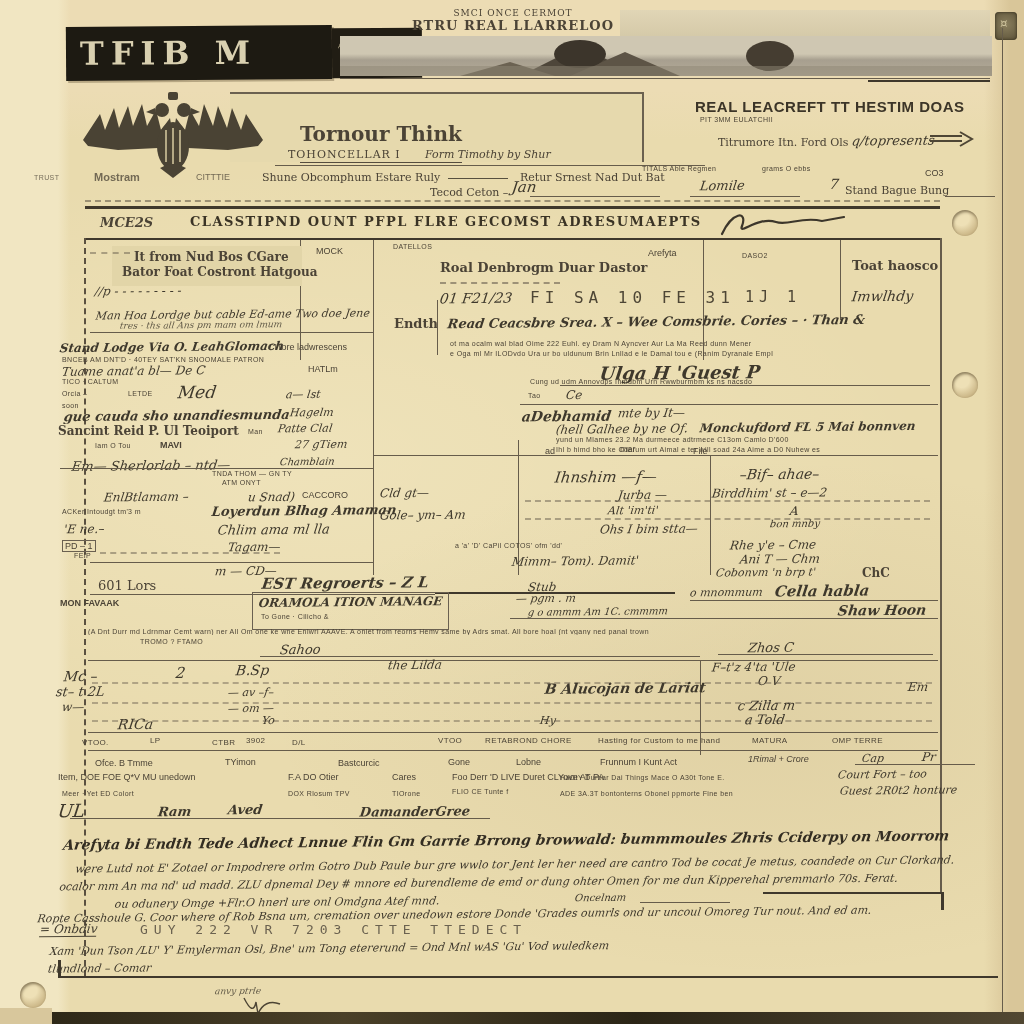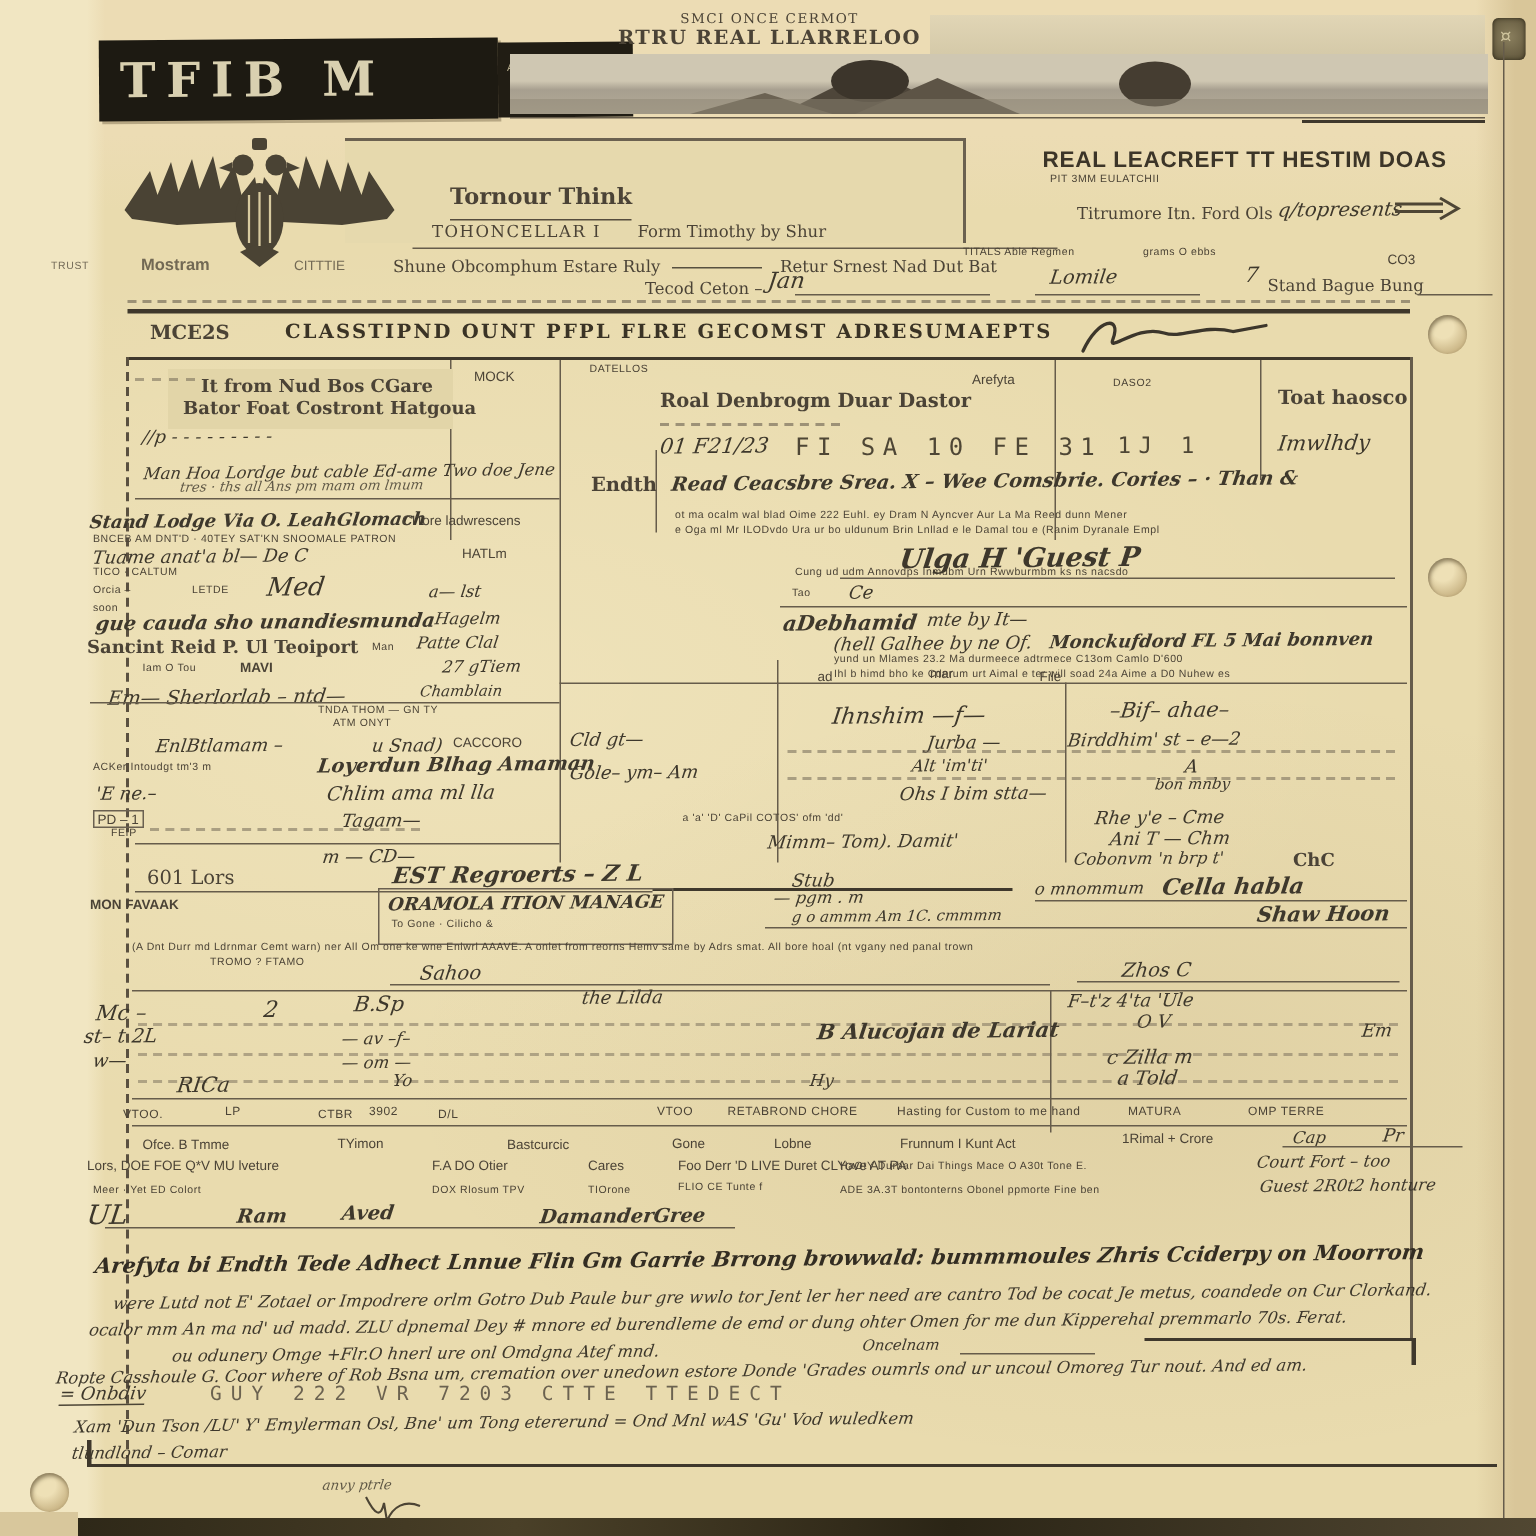--- a/index.html
+++ b/index.html
@@ -11,21 +11,21 @@
       linear-gradient(90deg,#f1e6c2 0 58px,rgba(241,230,194,0) 70px),
       linear-gradient(270deg,#d9c699 0 14px,rgba(217,198,153,0) 40px),
       linear-gradient(180deg,#ecdcb4 0 90px,rgba(236,220,180,0) 140px),
       radial-gradient(620px 300px at 30% 45%,rgba(255,248,220,.25),rgba(0,0,0,0)),
       radial-gradient(500px 260px at 75% 70%,rgba(120,95,55,.08),rgba(0,0,0,0)),
       #e9dbae;}
   .abs{position:absolute}
   .t{color:#4b4336}
   .serif{font-family:"DejaVu Serif",serif}
   .b{font-weight:bold}
-  .i{}
+  .i{font-style:italic}
   .tiny{font-size:7px;letter-spacing:.4px}
   .sm{font-size:9px}
   .md{font-size:11px}
   .caps{text-transform:uppercase}
   .fade{opacity:.75}
   .hw{font-family:"DejaVu Serif",serif;font-style:italic;color:#3e382c;
       transform:skewX(-8deg) rotate(-.6deg);display:inline-block;white-space:nowrap}
   .hr{position:absolute;background:#665c4b;height:1px}
   .hr2{position:absolute;background:#3f382c;height:2px}
   .vr{position:absolute;background:#665c4b;width:1px}
@@ -90,21 +90,21 @@
       <rect x="90" y="4" width="10" height="8" rx="2"></rect>
       <polygon points="82,80 95,90 108,80 95,74"></polygon>
     </g>
     <g stroke="#d8cba0" stroke-width="1.5">
       <line x1="88" y1="42" x2="88" y2="74"></line>
         <line x1="95" y1="40" x2="95" y2="76"></line>
         <line x1="102" y1="42" x2="102" y2="74"></line>
     </g>
   </svg>
 
-  <span class="abs serif b t" style="left:300px;top:122px;font-size:15px;border-bottom:1px solid #554c3d;padding-bottom:6px">Tornour Think</span>
+  <span class="abs serif b t" style="left:300px;top:122px;font-size:20px;border-bottom:1px solid #554c3d;padding-bottom:16px">Tornour Think</span>
   <span class="abs serif t caps" style="left:288px;top:148px;font-size:11px;letter-spacing:1px">TOHONCELLAR I</span>
   <span class="abs serif i t" style="left:425px;top:148px;font-size:11px">Form Timothy by Shur</span>
   <div class="hr" style="left:275px;top:165px;width:430px"></div>
 
   <span class="abs b t" style="left:695px;top:98px;font-size:15px;letter-spacing:.5px;color:#3c3528">REAL LEACREFT TT HESTIM DOAS</span>
   <span class="abs tiny t" style="left:700px;top:116px">PIT 3MM EULATCHII</span>
   <span class="abs serif t" style="left:718px;top:136px;font-size:11px">Titrumore Itn. Ford Ols</span>
   <span class="abs hw" style="left:852px;top:133px;font-size:13px">q/topresents</span>
   <svg class="abs" style="left:928px;top:131px" width="46" height="16" viewBox="0 0 46 16">
     <g stroke="#4e4635" stroke-width="2" fill="none">
@@ -319,21 +319,21 @@
   <span class="abs sm t" style="left:95px;top:758px">Ofce. B Tmme</span>
   <span class="abs sm t" style="left:225px;top:757px">TYimon</span>
   <span class="abs sm t" style="left:338px;top:758px">Bastcurcic</span>
   <span class="abs sm t" style="left:448px;top:757px">Gone</span>
   <span class="abs sm t" style="left:516px;top:757px">Lobne</span>
   <span class="abs sm t" style="left:600px;top:757px">Frunnum I Kunt Act</span>
   <span class="abs sm i t" style="left:748px;top:754px">1Rimal + Crore</span>
   <span class="abs hw" style="left:862px;top:752px;font-size:11px">Cap</span>
   <span class="abs hw" style="left:922px;top:750px;font-size:12px">Pr</span>
   <div class="hr" style="left:855px;top:764px;width:120px"></div>
-  <span class="abs sm t nw" style="left:58px;top:772px">Lors, DOE FOE Q*V MU lveture</span>
+  <span class="abs sm t nw" style="left:58px;top:772px">Item, DOE FOE Q*V MU unedown</span>
   <span class="abs sm t" style="left:288px;top:772px">F.A DO Otier</span>
   <span class="abs sm t" style="left:392px;top:772px">Cares</span>
   <span class="abs sm t nw" style="left:452px;top:772px">Foo Derr 'D LIVE Duret CLYove AT PA</span>
   <span class="abs tiny t nw" style="left:560px;top:774px">HaOtY Durbar Dai Things Mace O A30t Tone E.</span>
   <span class="abs hw" style="left:838px;top:768px;font-size:11px">Court Fort – too</span>
   <span class="abs tiny t nw" style="left:62px;top:790px">Meer · Yet ED Colort</span>
   <span class="abs tiny t" style="left:288px;top:790px">DOX Rlosum TPV</span>
   <span class="abs tiny t" style="left:392px;top:790px">TIOrone</span>
   <span class="abs tiny t" style="left:452px;top:788px">FLIO CE Tunte f</span>
   <span class="abs tiny t nw" style="left:560px;top:790px">ADE 3A.3T bontonterns Obonel ppmorte Fine ben</span>

